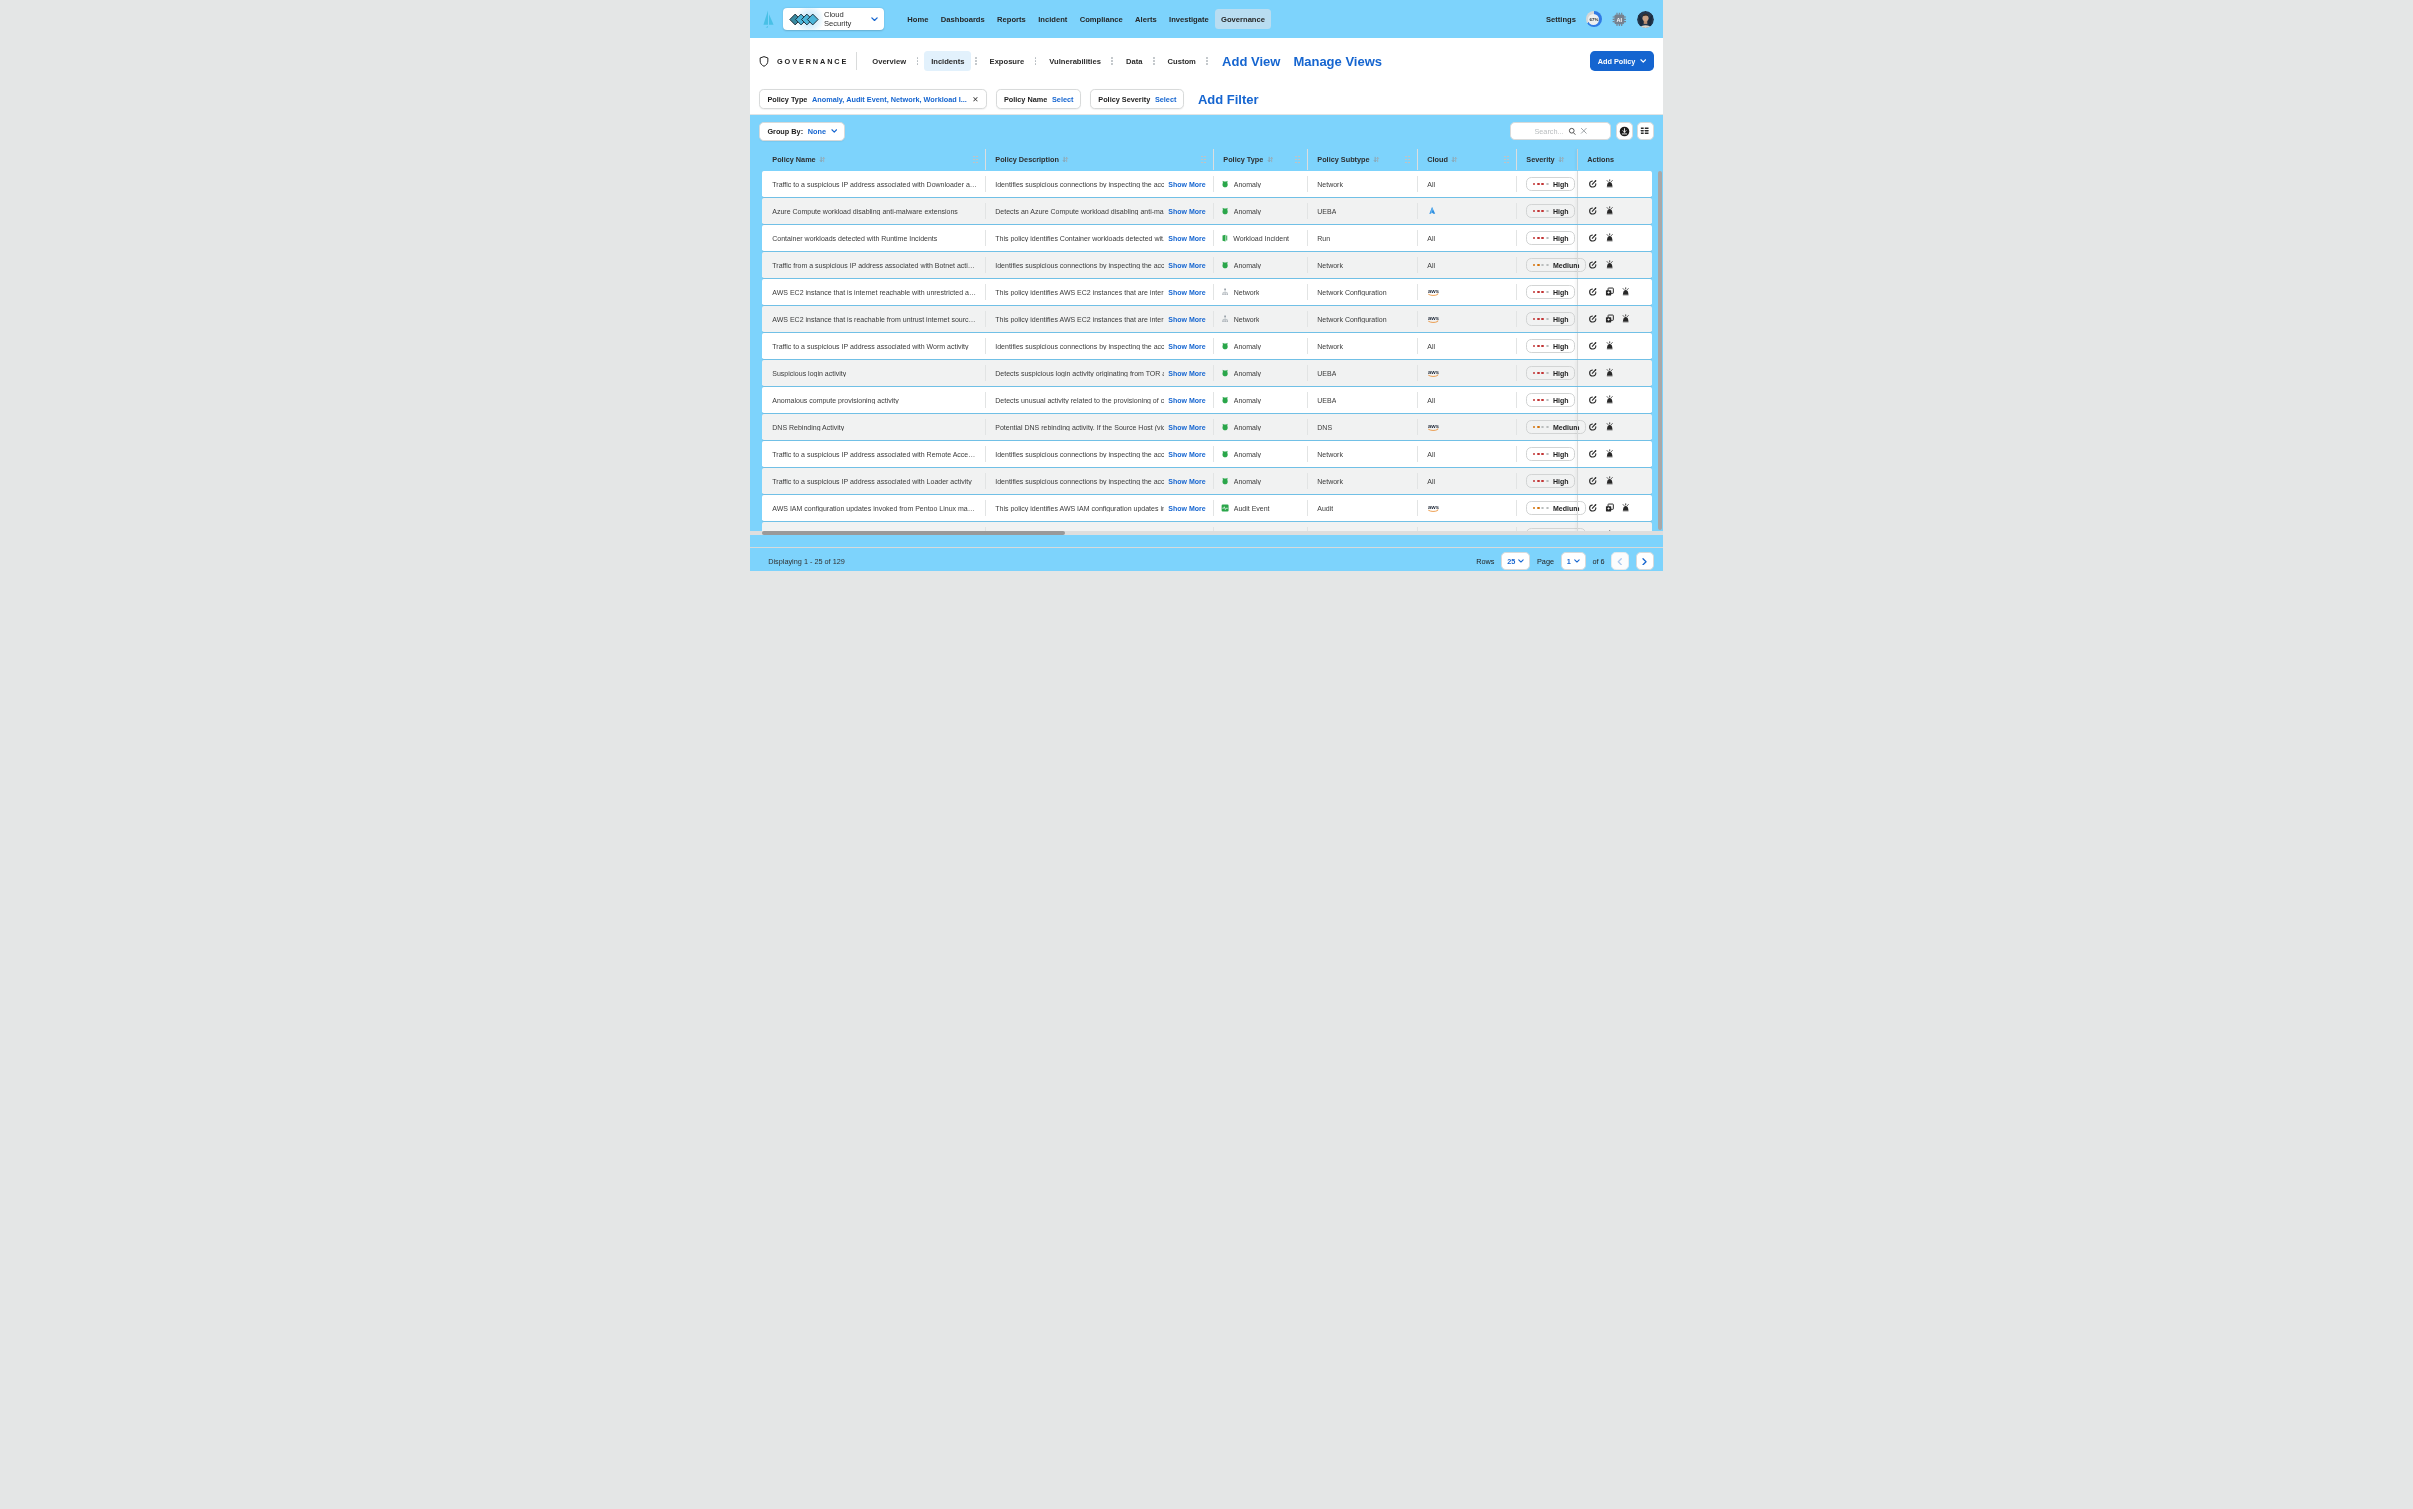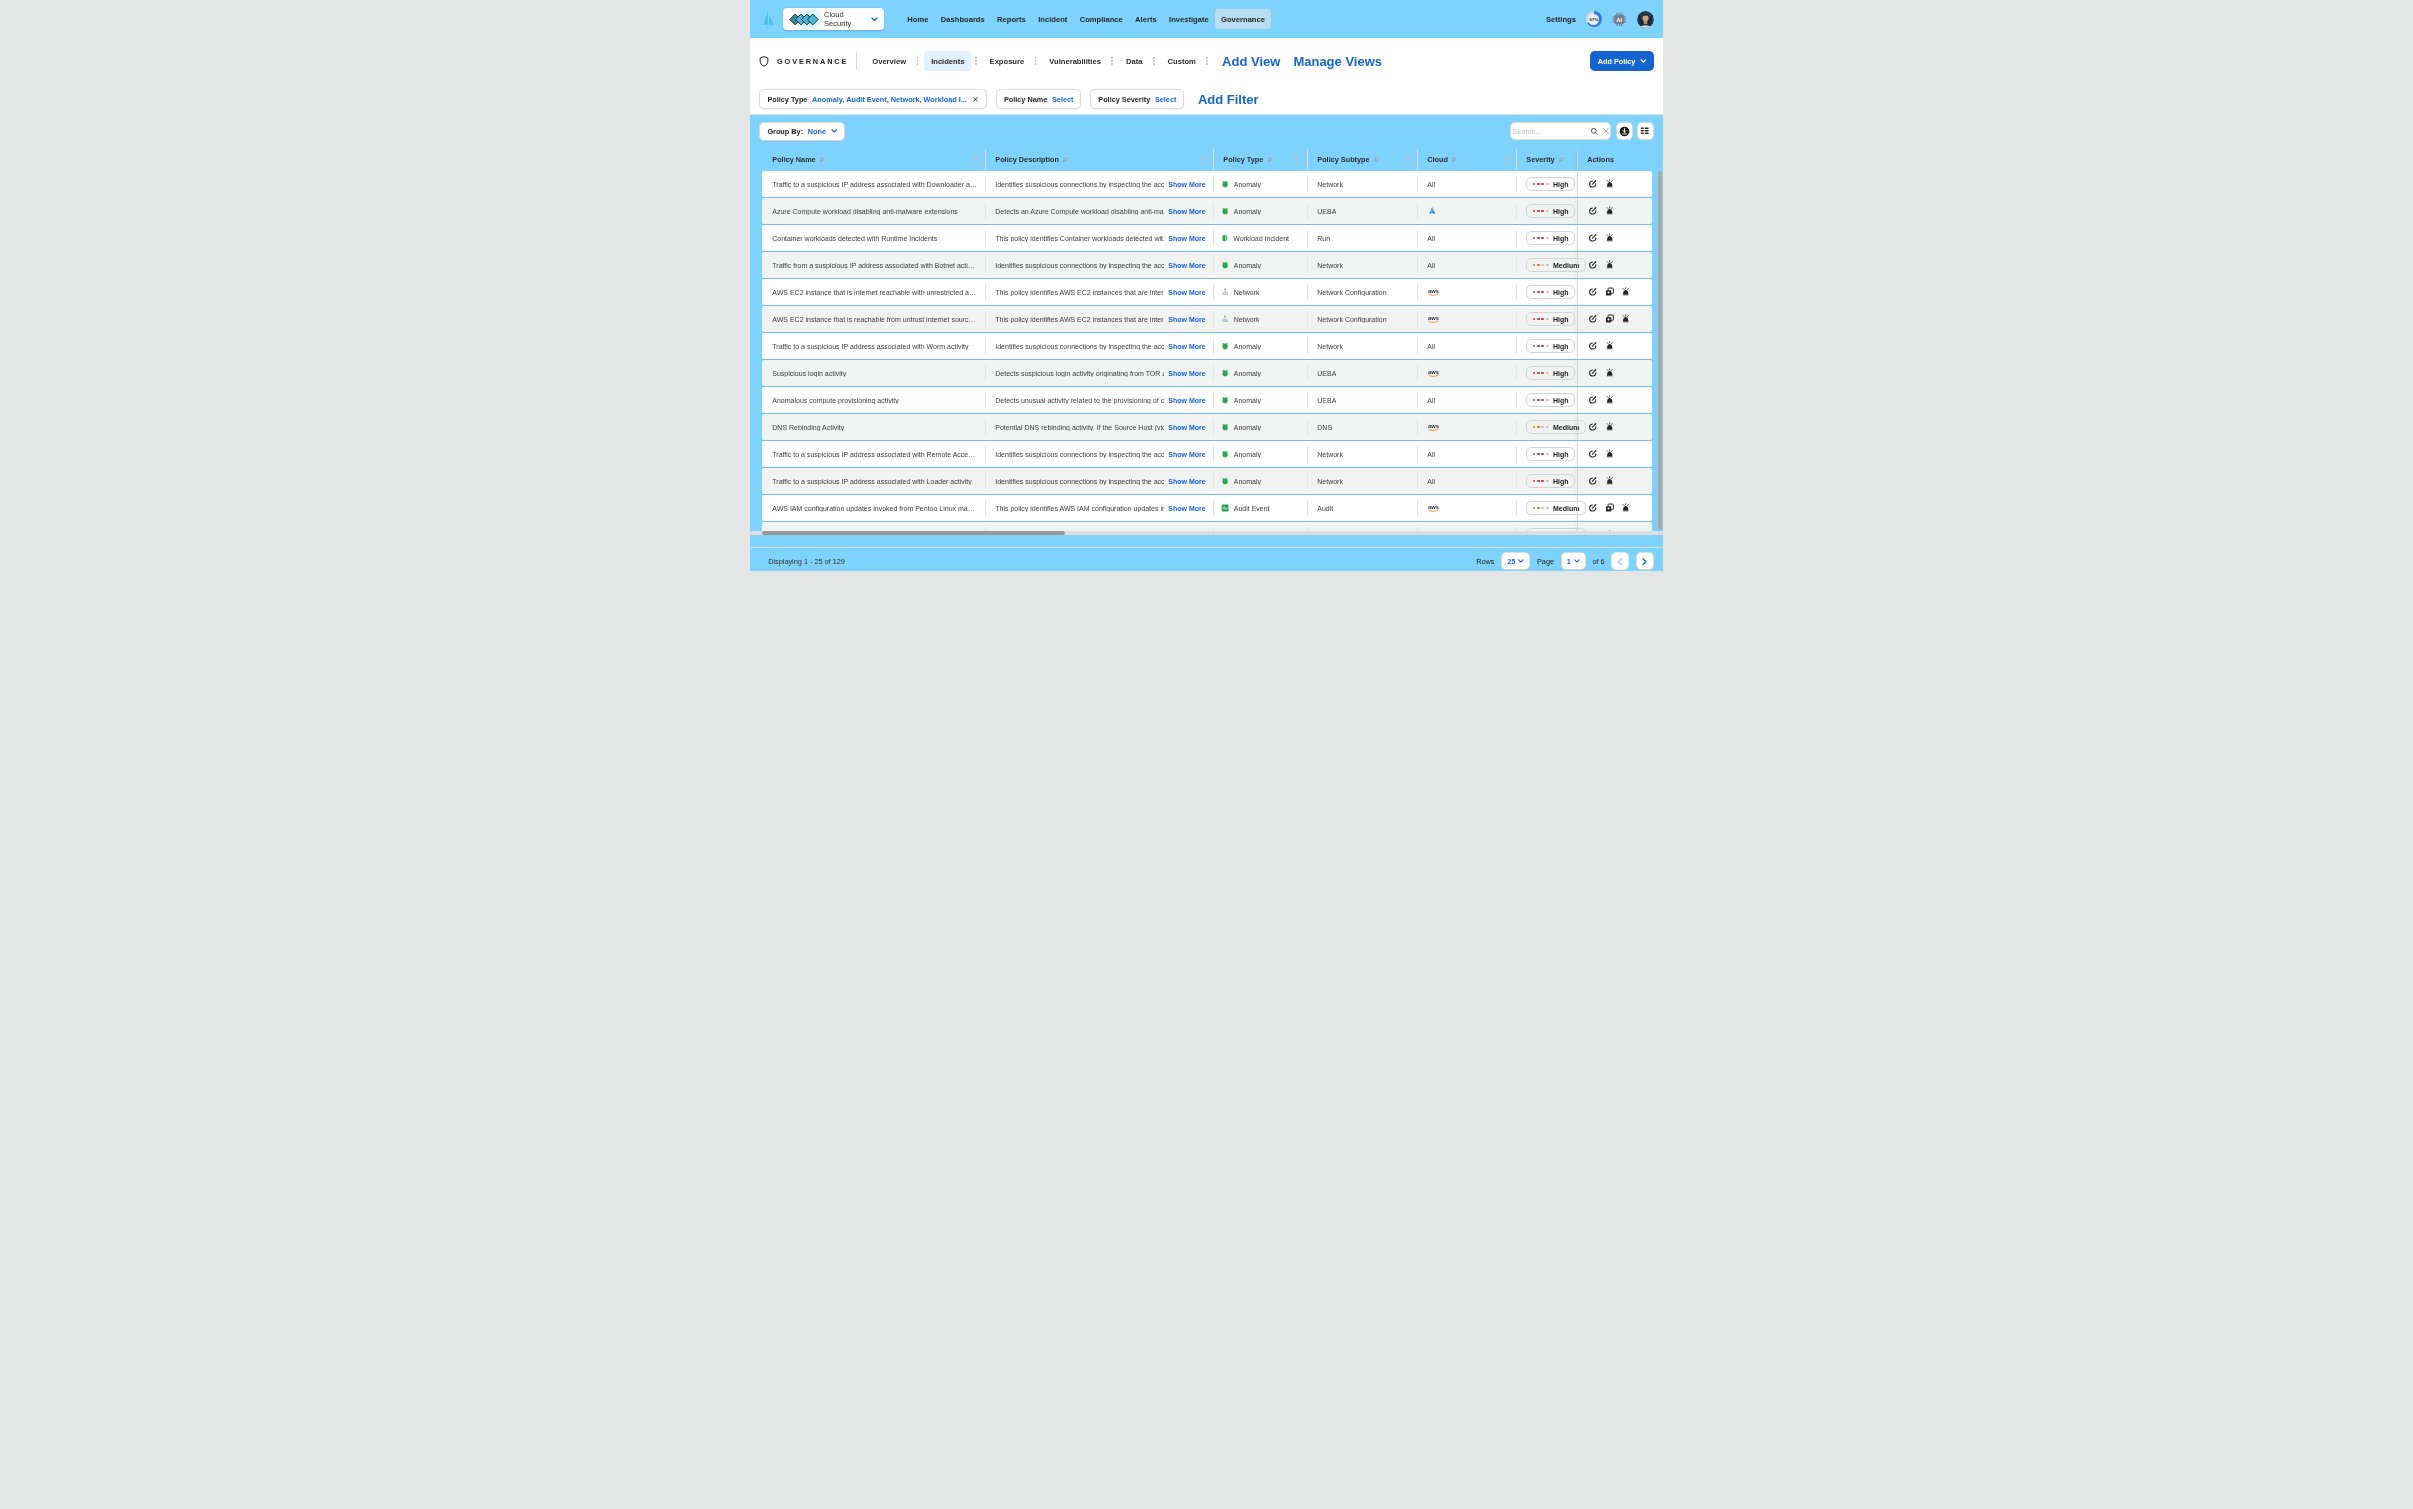--- a/index.html
+++ b/index.html
@@ -62,21 +62,21 @@
   .chip-x { font-size:7.6px; color:#333; padding:0 0.6px; cursor:pointer; }
   .addfilter { margin-left:4.7px; font-size:13px; }
 
   
   .toolbar { position:absolute; top:115px; left:0; width:100%; height:32px;
              display:flex; align-items:center; padding:0 9.4px; }
   .groupby { height:19px; }
   .gb-label { color:#1d1d1d; }
   .toolbar-right { margin-left:auto; display:flex; align-items:center; gap:4.1px; }
   .searchbox { width:101px; height:17.6px; background:#fff; border:0.6px solid #d8dada;
-               border-radius:4.7px; display:flex; align-items:center; padding:0 1px; gap:3.5px; }
+               border-radius:4.7px; display:flex; align-items:center; padding:0 23px; gap:3.5px; }
   .searchbox input { flex:1; min-width:0; border:none; outline:none; font-family:inherit;
                font-size:7.3px; color:#333; background:transparent; }
   .searchbox input::placeholder { color:#b9bdbf; }
   .iconbtn { width:17px; height:17.6px; background:#fff; border:0.6px solid #d8dada; border-radius:4.7px;
              display:flex; align-items:center; justify-content:center; cursor:pointer; }
 
   
   .thead { position:absolute; top:147px; left:11.7px; width:890px; height:25px;
            display:grid; grid-template-columns:223px 228px 94px 110px 99px 61px 76px;
            align-items:center; }

